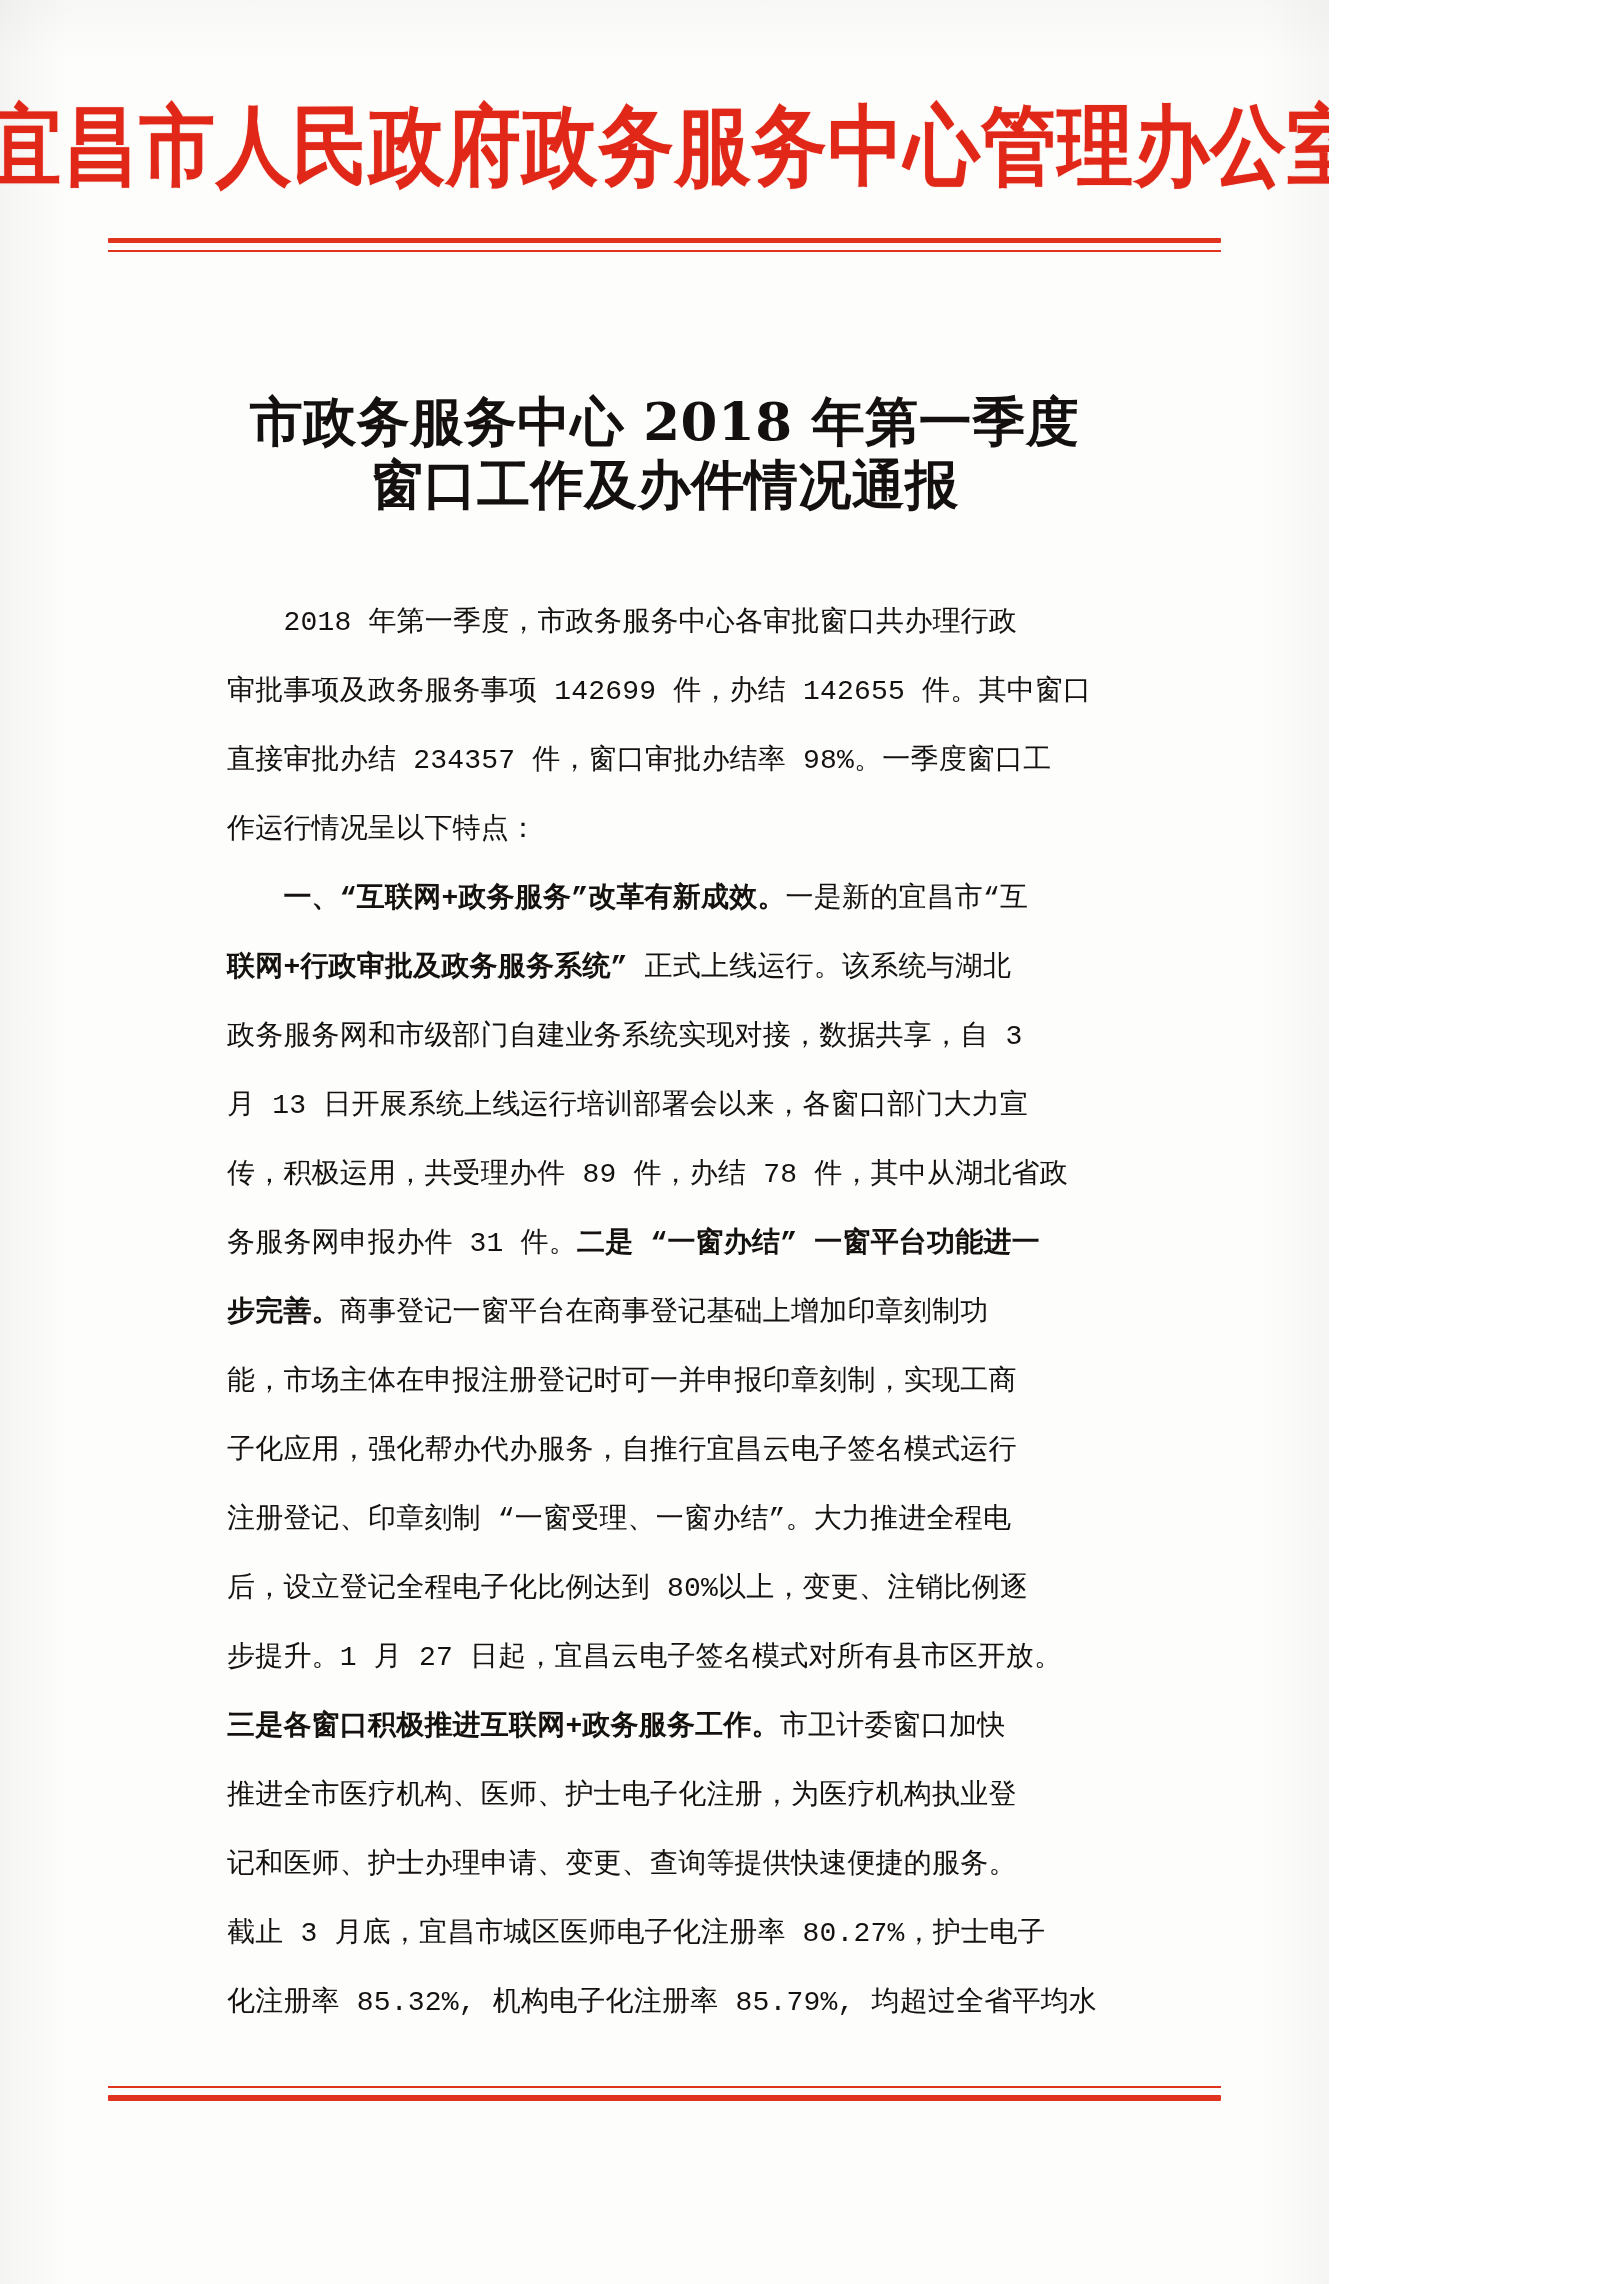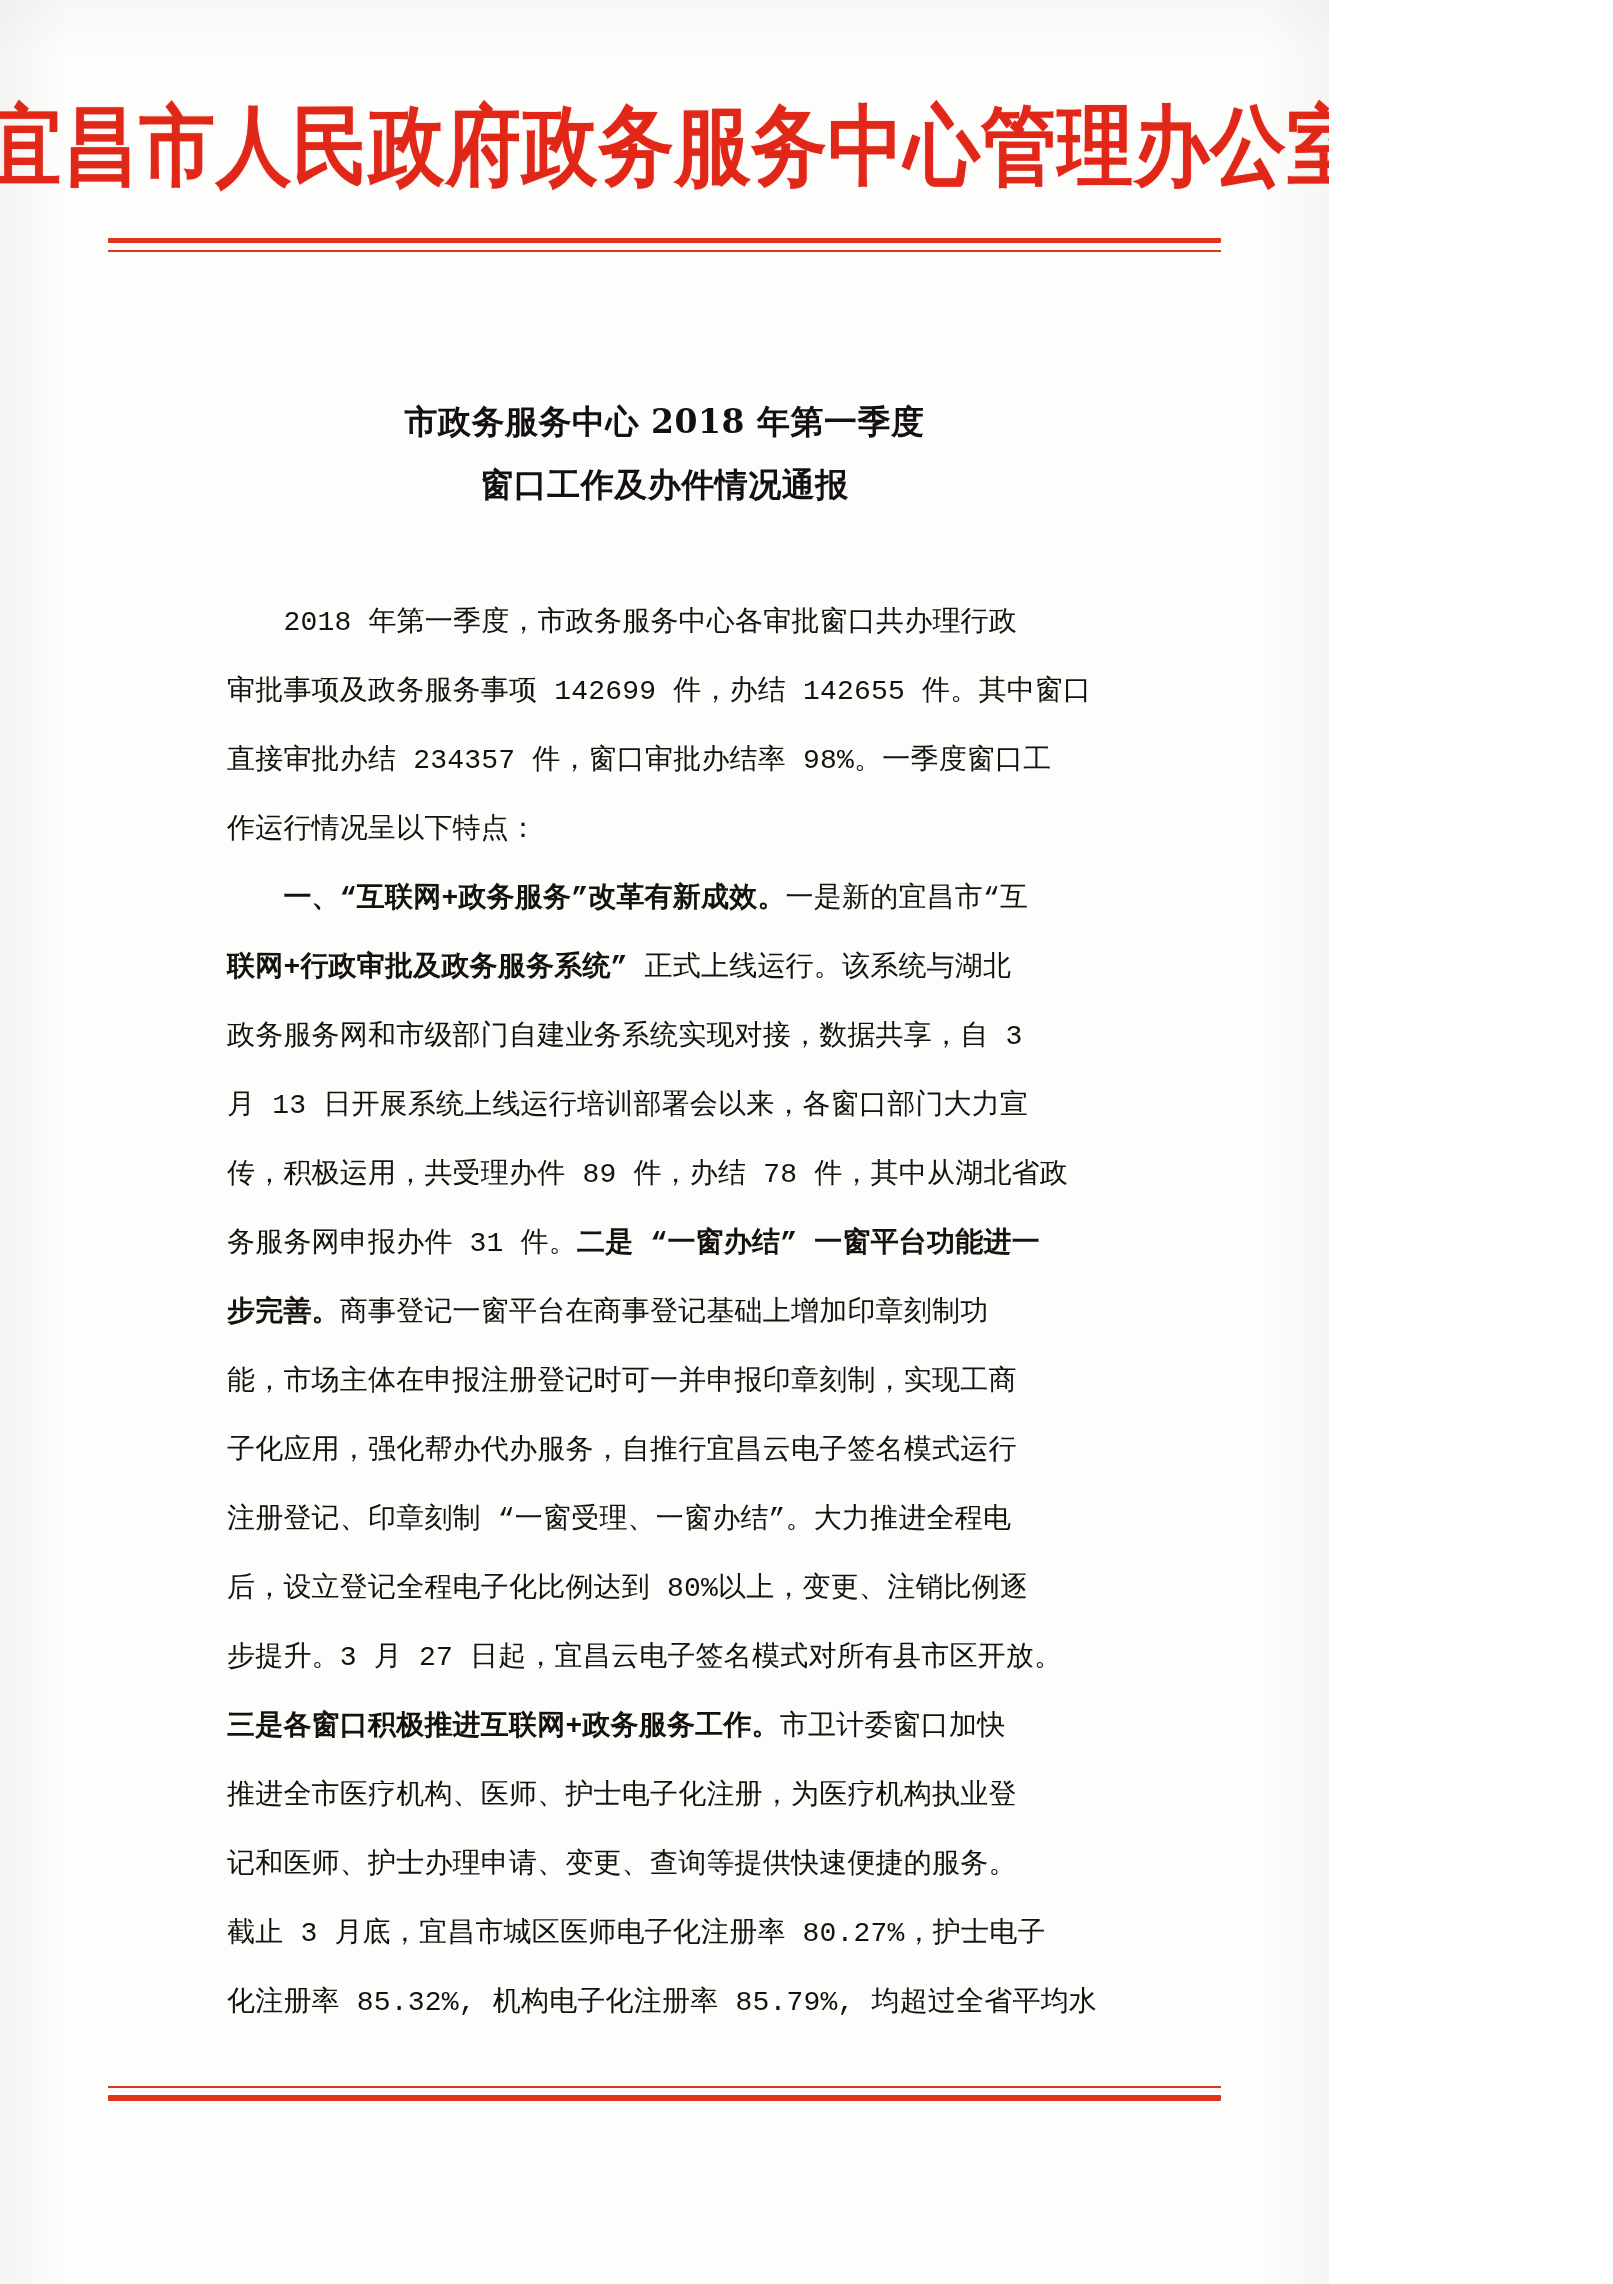--- a/index.html
+++ b/index.html
@@ -88,21 +88,21 @@
   
   .doc-title {
     position: absolute;
     left: 245px;
     right: 245px;
     top: 390px;
     text-align: center;
     color: #14100f;
     font-family: "DejaVu Serif", "Liberation Serif", serif;
     font-weight: 700;
-    font-size: 33px;
+    font-size: 53px;
     line-height: 63px;
     letter-spacing: 0.5px;
   }
   .doc-title .tline { display: block; white-space: nowrap; }
 
   
   .body-text {
     position: absolute;
     left: 227px;
     width: 1162px;
@@ -158,21 +158,21 @@
       <span class="line spread"><span class="b">联网+行政审批及政务服务系统”</span><span> 正式上线运行。该系统与湖北</span></span>
       <span class="line spread"><span>政务服务网和市级部门自建业务系统实现对接，数据共享，自 3</span></span>
       <span class="line spread"><span>月 13 日开展系统上线运行培训部署会以来，各窗口部门大力宣</span></span>
       <span class="line spread"><span>传，积极运用，共受理办件 89 件，办结 78 件，其中从湖北省政</span></span>
       <span class="line spread"><span>务服务网申报办件 31 件。</span><span class="b">二是 “一窗办结” 一窗平台功能进一</span></span>
       <span class="line spread"><span class="b">步完善。</span><span>商事登记一窗平台在商事登记基础上增加印章刻制功</span></span>
       <span class="line spread"><span>能，市场主体在申报注册登记时可一并申报印章刻制，实现工商</span></span>
       <span class="line spread"><span>子化应用，强化帮办代办服务，自推行宜昌云电子签名模式运行</span></span>
       <span class="line spread"><span>注册登记、印章刻制 “一窗受理、一窗办结”。大力推进全程电</span></span>
       <span class="line spread"><span>后，设立登记全程电子化比例达到 80%以上，变更、注销比例逐</span></span>
-      <span class="line spread"><span>步提升。3 月 27 日起，宜昌云电子签名模式对所有县市区开放。</span></span>
+      <span class="line spread"><span>步提升。1 月 27 日起，宜昌云电子签名模式对所有县市区开放。</span></span>
       <span class="line spread"><span class="b">三是各窗口积极推进互联网+政务服务工作。</span><span>市卫计委窗口加快</span></span>
       <span class="line spread"><span>推进全市医疗机构、医师、护士电子化注册，为医疗机构执业登</span></span>
       <span class="line spread"><span>记和医师、护士办理申请、变更、查询等提供快速便捷的服务。</span></span>
       <span class="line spread"><span>截止 3 月底，宜昌市城区医师电子化注册率 80.27%，护士电子</span></span>
       <span class="line spread"><span>化注册率 85.32%, 机构电子化注册率 85.79%, 均超过全省平均水</span></span>
     </div>
 
   <div class="rule-bottom">
     <div class="thin"></div>
     <div class="gap"></div>

